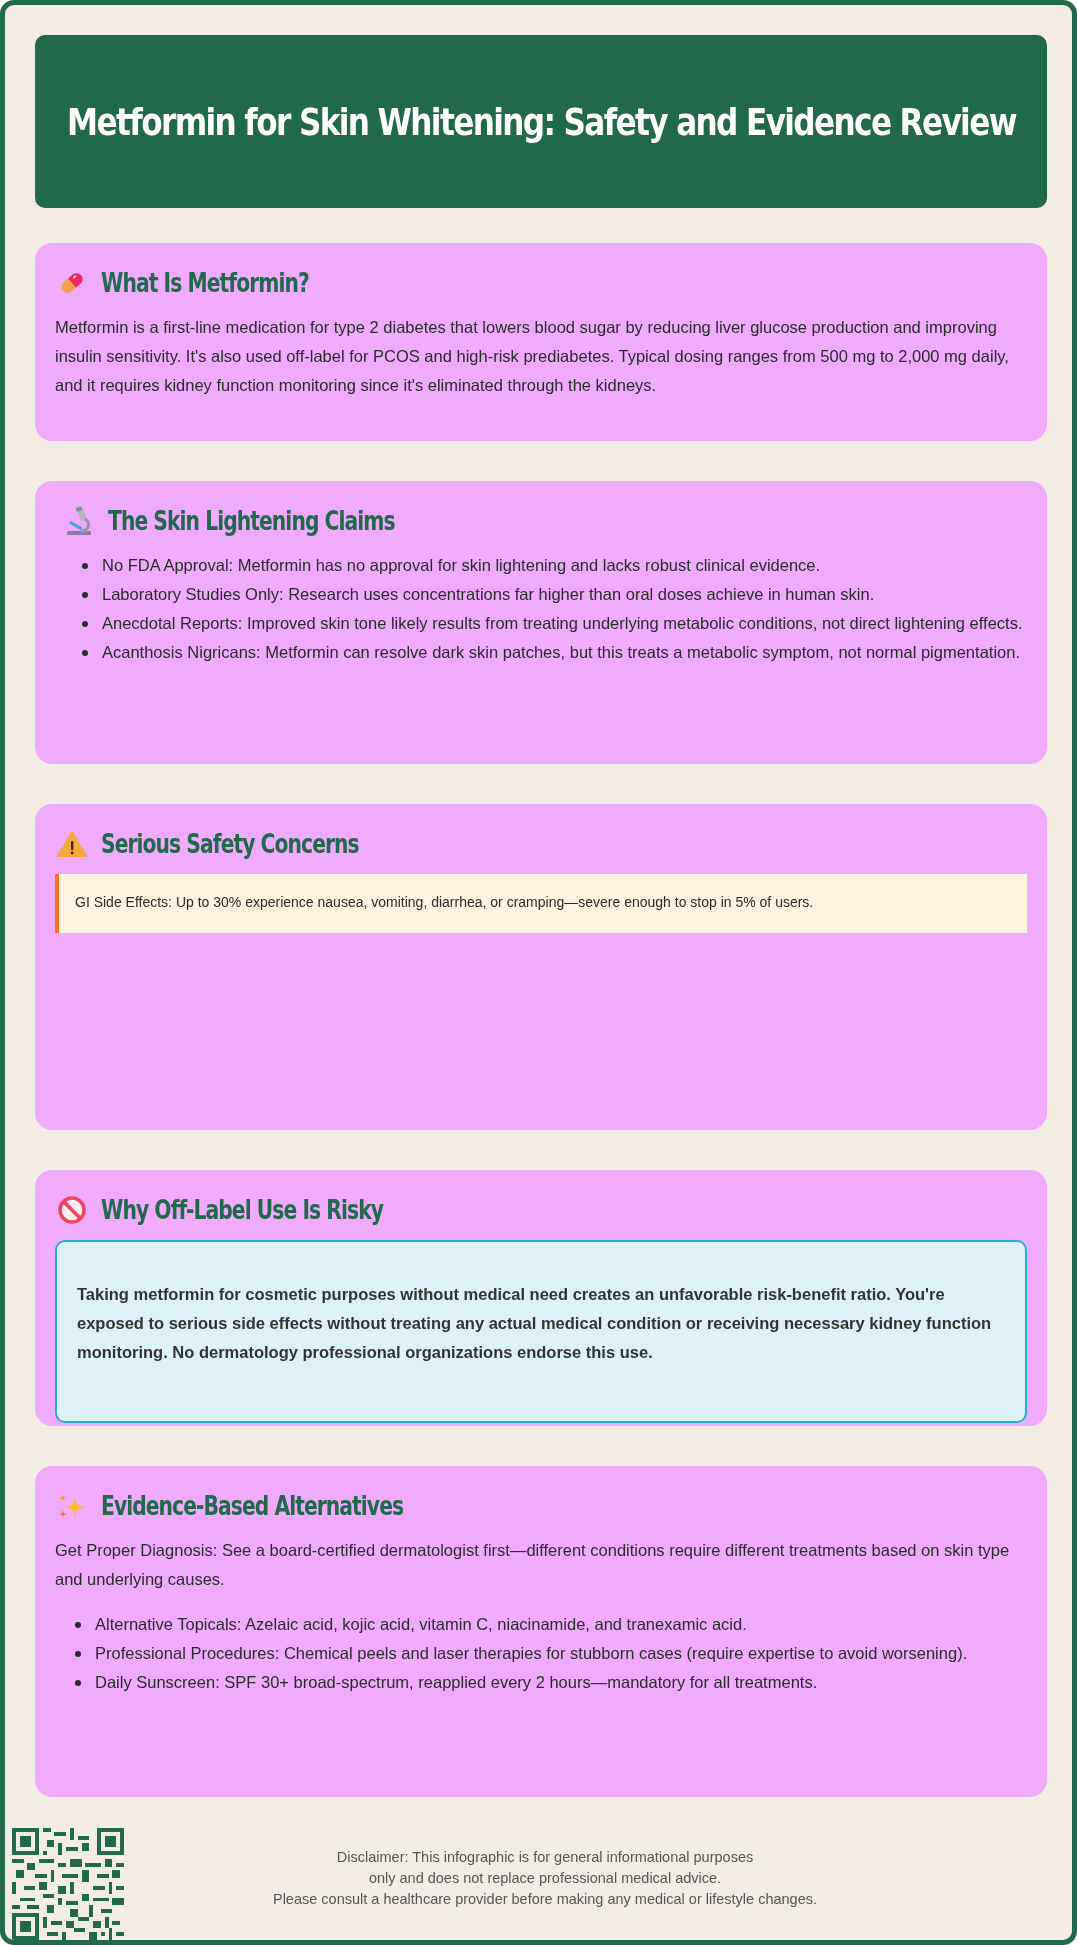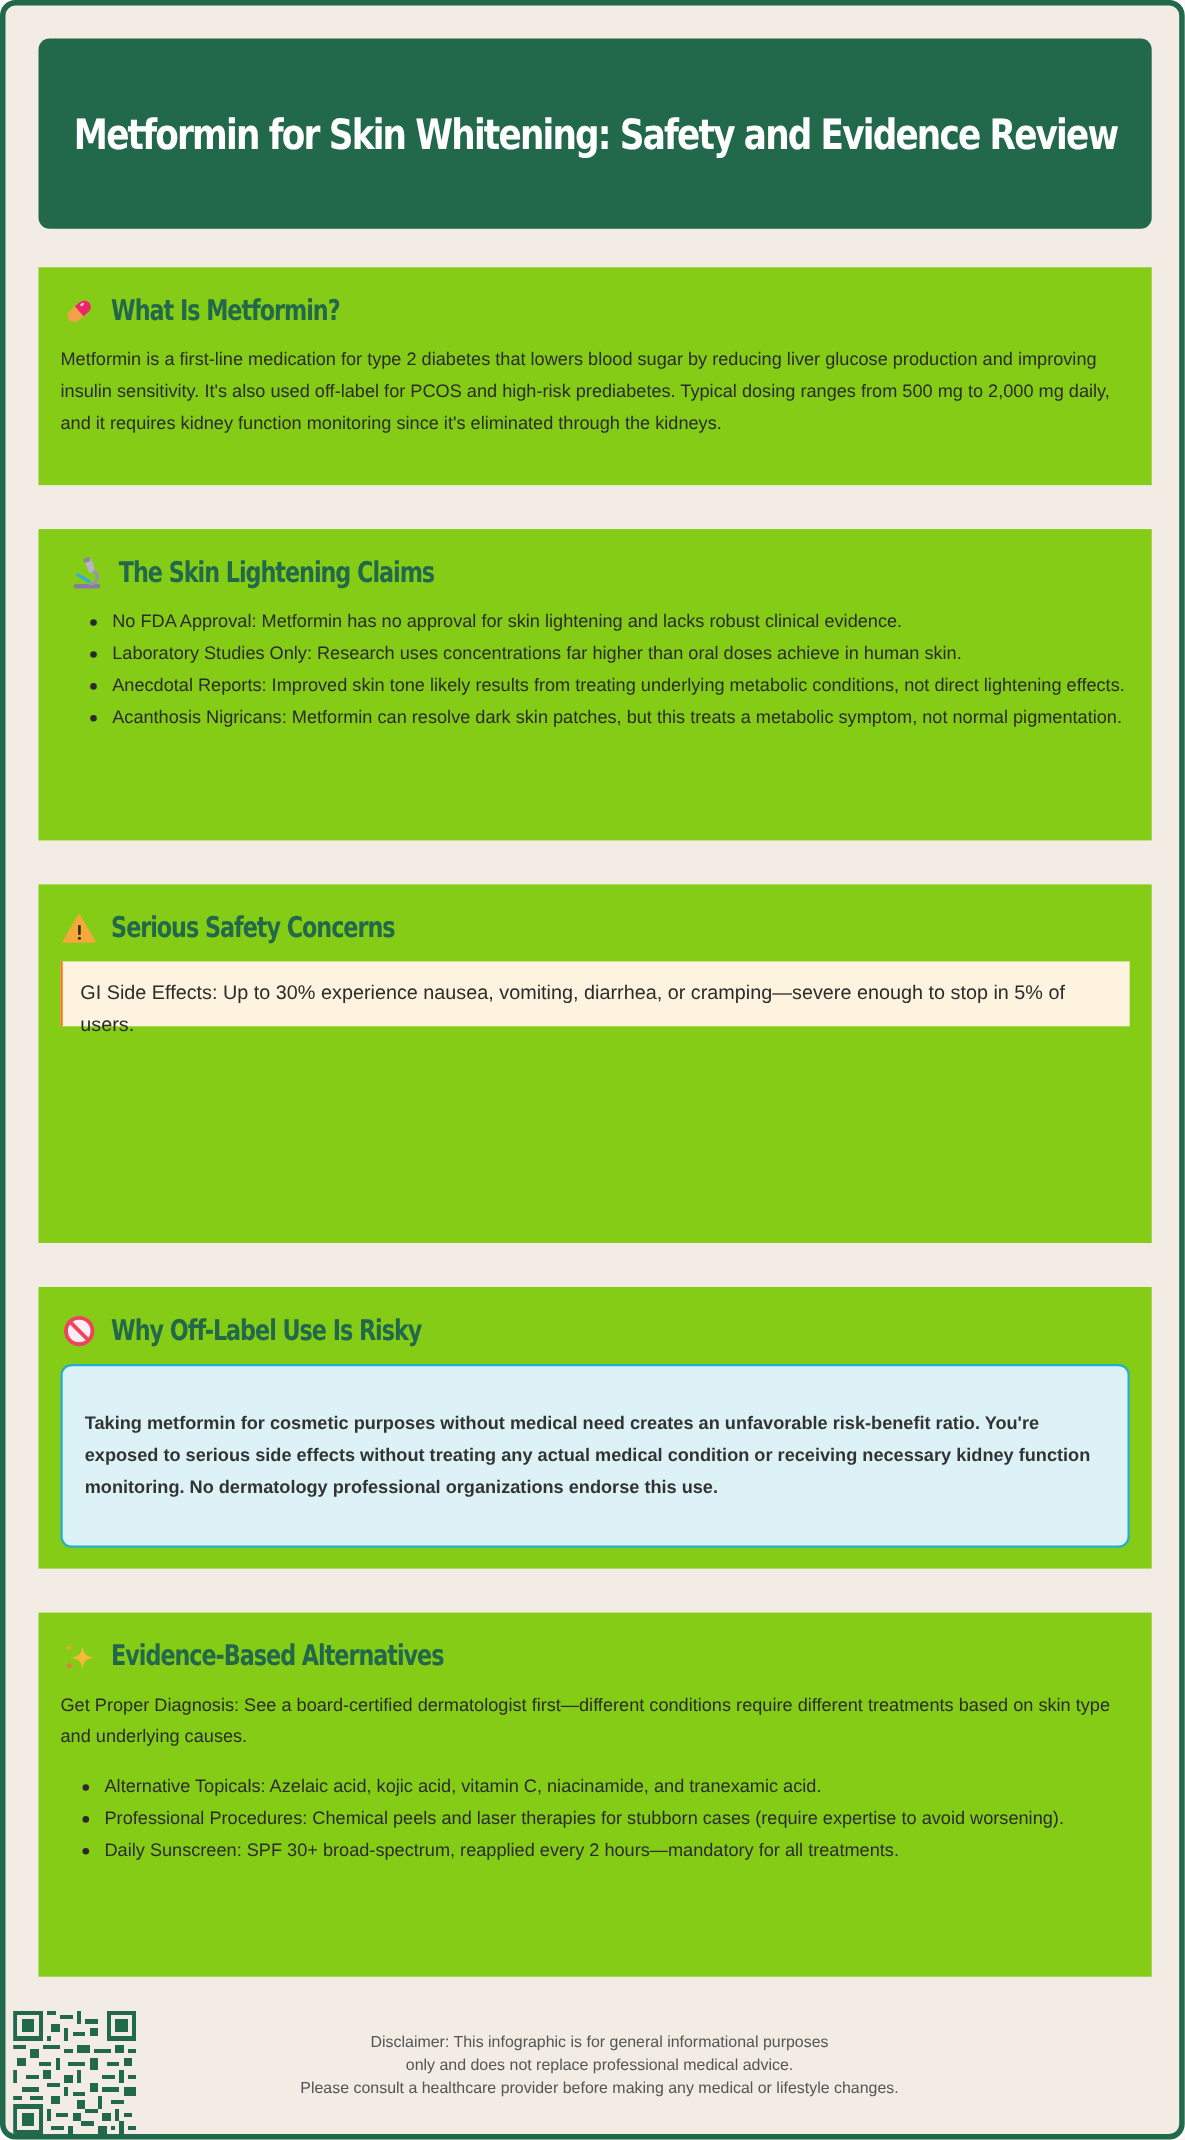--- a/index.html
+++ b/index.html
@@ -32,22 +32,22 @@
       font-weight: bold;
       font-size: 38px;
       letter-spacing: -2px;
       transform: scaleX(0.82);
       white-space: nowrap;
     }
     .card {
       position: absolute;
       left: 30px;
       width: 1012px;
-      background: #84cc16;
-      border-radius: 0;
+      background: #f0abfc;
+      border-radius: 17px;
       padding: 20px 20px 20px 20px;
     }
     .card-title {
       display: flex; align-items: center;
       height: 40px;
       margin-bottom: 10px;
     }
     .card-title .icon {
       width: 34px; height: 34px;
       margin-right: 12px;
@@ -82,31 +82,31 @@
       content: "";
       position: absolute;
       left: -20px; top: 12px;
       width: 6px; height: 6px;
       border-radius: 50%;
       background: #2b2b2b;
     }
     b { font-weight: normal; color: #2b2b2b; }
     .warn {
       background: #fdf3de;
-      border-left: 2px solid #f97316;
+      border-left: 4px solid #f97316;
       padding: 14px 16px 14px 16px;
-      font-size: 18px;
+      font-size: 14px;
       line-height: 29px;
       margin-bottom: 15px;
     }
     .info-box {
       background: #ddf2f7;
       border: 2px solid #23aed0;
       border-radius: 10px;
-      padding: 38px 20px 38px 20px;
+      padding: 38px 20px 54px 20px;
       font-size: 16.5px;
       line-height: 29px;
       font-weight: bold;
       color: #333333;
     }
     .footer {
       position: absolute;
       left: 0; top: 1820px;
       width: 1067px; height: 115px;
     }

